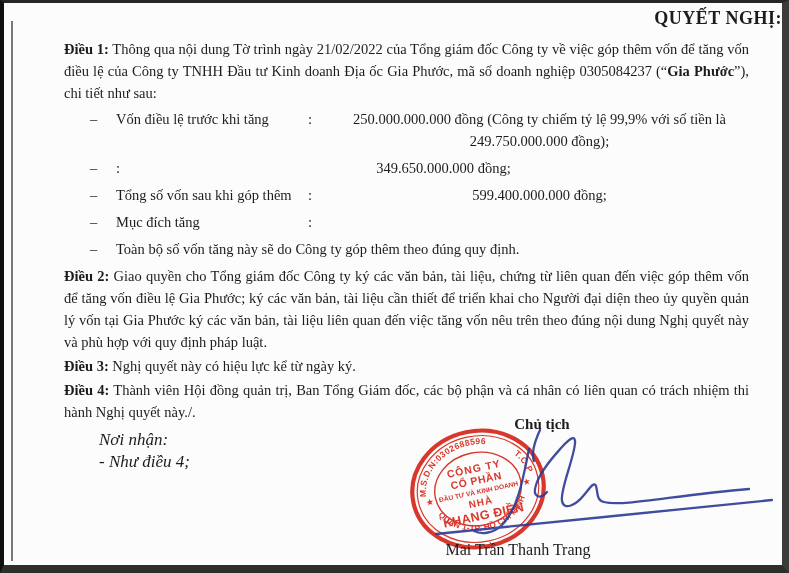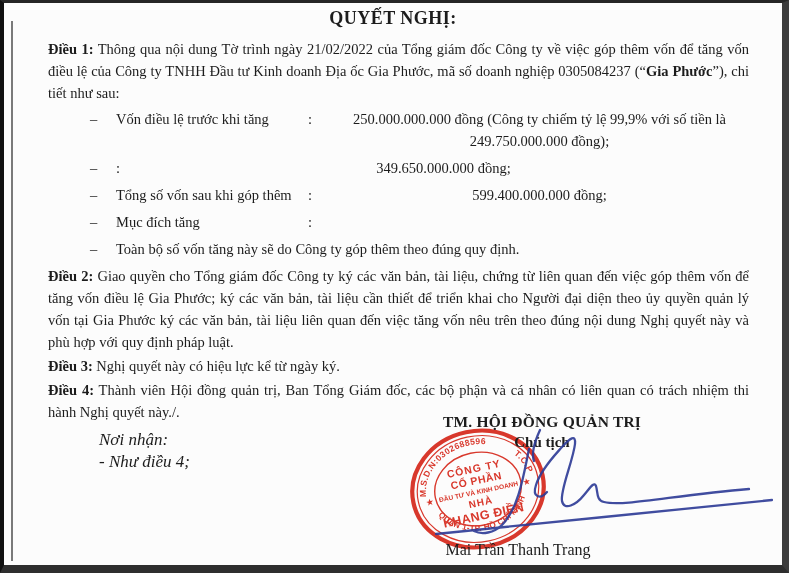--- a/index.html
+++ b/index.html
@@ -20,28 +20,28 @@
     border-right: 7px solid #3c3c3c;
     border-bottom: 8px solid #2e2e2e;
     overflow: hidden;
   }
   .margin-line {
     position: absolute; left: 7px; top: 18px; bottom: 4px; width: 2px;
     background: #4f4f4f; opacity: .75;
   }
   .title {
     position: absolute; top: 5px; left: 0; right: 0;
-    text-align: center; font-size: 18px; font-weight: bold;
+    text-align: right; font-size: 18px; font-weight: bold;
     letter-spacing: .5px;
   }
   .content {
     position: absolute; left: 44px; top: 35px; width: 701px;
     font-size: 14.5px; line-height: 22px; text-align: justify;
   }
-  .para { margin-bottom: 2px; }
+  .para { margin-bottom: 2px; margin-left: 16px; }
   .b { font-weight: bold; }
   .details { margin: 4px 0 3px 0; }
   .detail-row { display: flex; padding-left: 42px; margin-bottom: 5px; line-height: 22px; }
   .dash { width: 26px; flex: 0 0 26px; }
   .dlabel { width: 192px; flex: 0 0 192px; }
   .dcolon { width: 22px; flex: 0 0 22px; text-align: left; }
   .dvalue { flex: 1; text-align: center; }
   .note-row .dvalue2 { flex: 1; }
   .p2 { margin-top: 0px; }
   .recipients {
@@ -112,21 +112,20 @@
     <p class="para"><span class="b">Điều 3:</span><span> Nghị quyết này có hiệu lực kể từ ngày ký.</span></p>
     <p class="para"><span class="b">Điều 4:</span><span> Thành viên Hội đồng quản trị, Ban Tổng Giám đốc, các bộ phận và cá nhân có liên quan có trách nhiệm thi hành Nghị quyết này./.</span></p>
   </div>
 
   <div class="recipients">
     <div>Nơi nhận:</div>
     <div>- Như điều 4;</div>
   </div>
 
   <div class="sign-head">
-    <div class="sh1">TM. HỘI ĐỒNG QUẢN TRỊ</div>
     <div class="sh2">Chủ tịch</div>
   </div>
 
   <div class="stamp">
     <svg viewBox="0 0 140 124">
       <g transform="rotate(-12 70 62)" fill="none" stroke="currentColor">
         <ellipse cx="70" cy="62" rx="66" ry="58" stroke-width="4.2"></ellipse>
         <ellipse cx="70" cy="62" rx="61" ry="53" stroke-width="1.2"></ellipse>
         <ellipse cx="70" cy="62" rx="43.5" ry="36.5" stroke-width="1.4"></ellipse>
         <defs>

